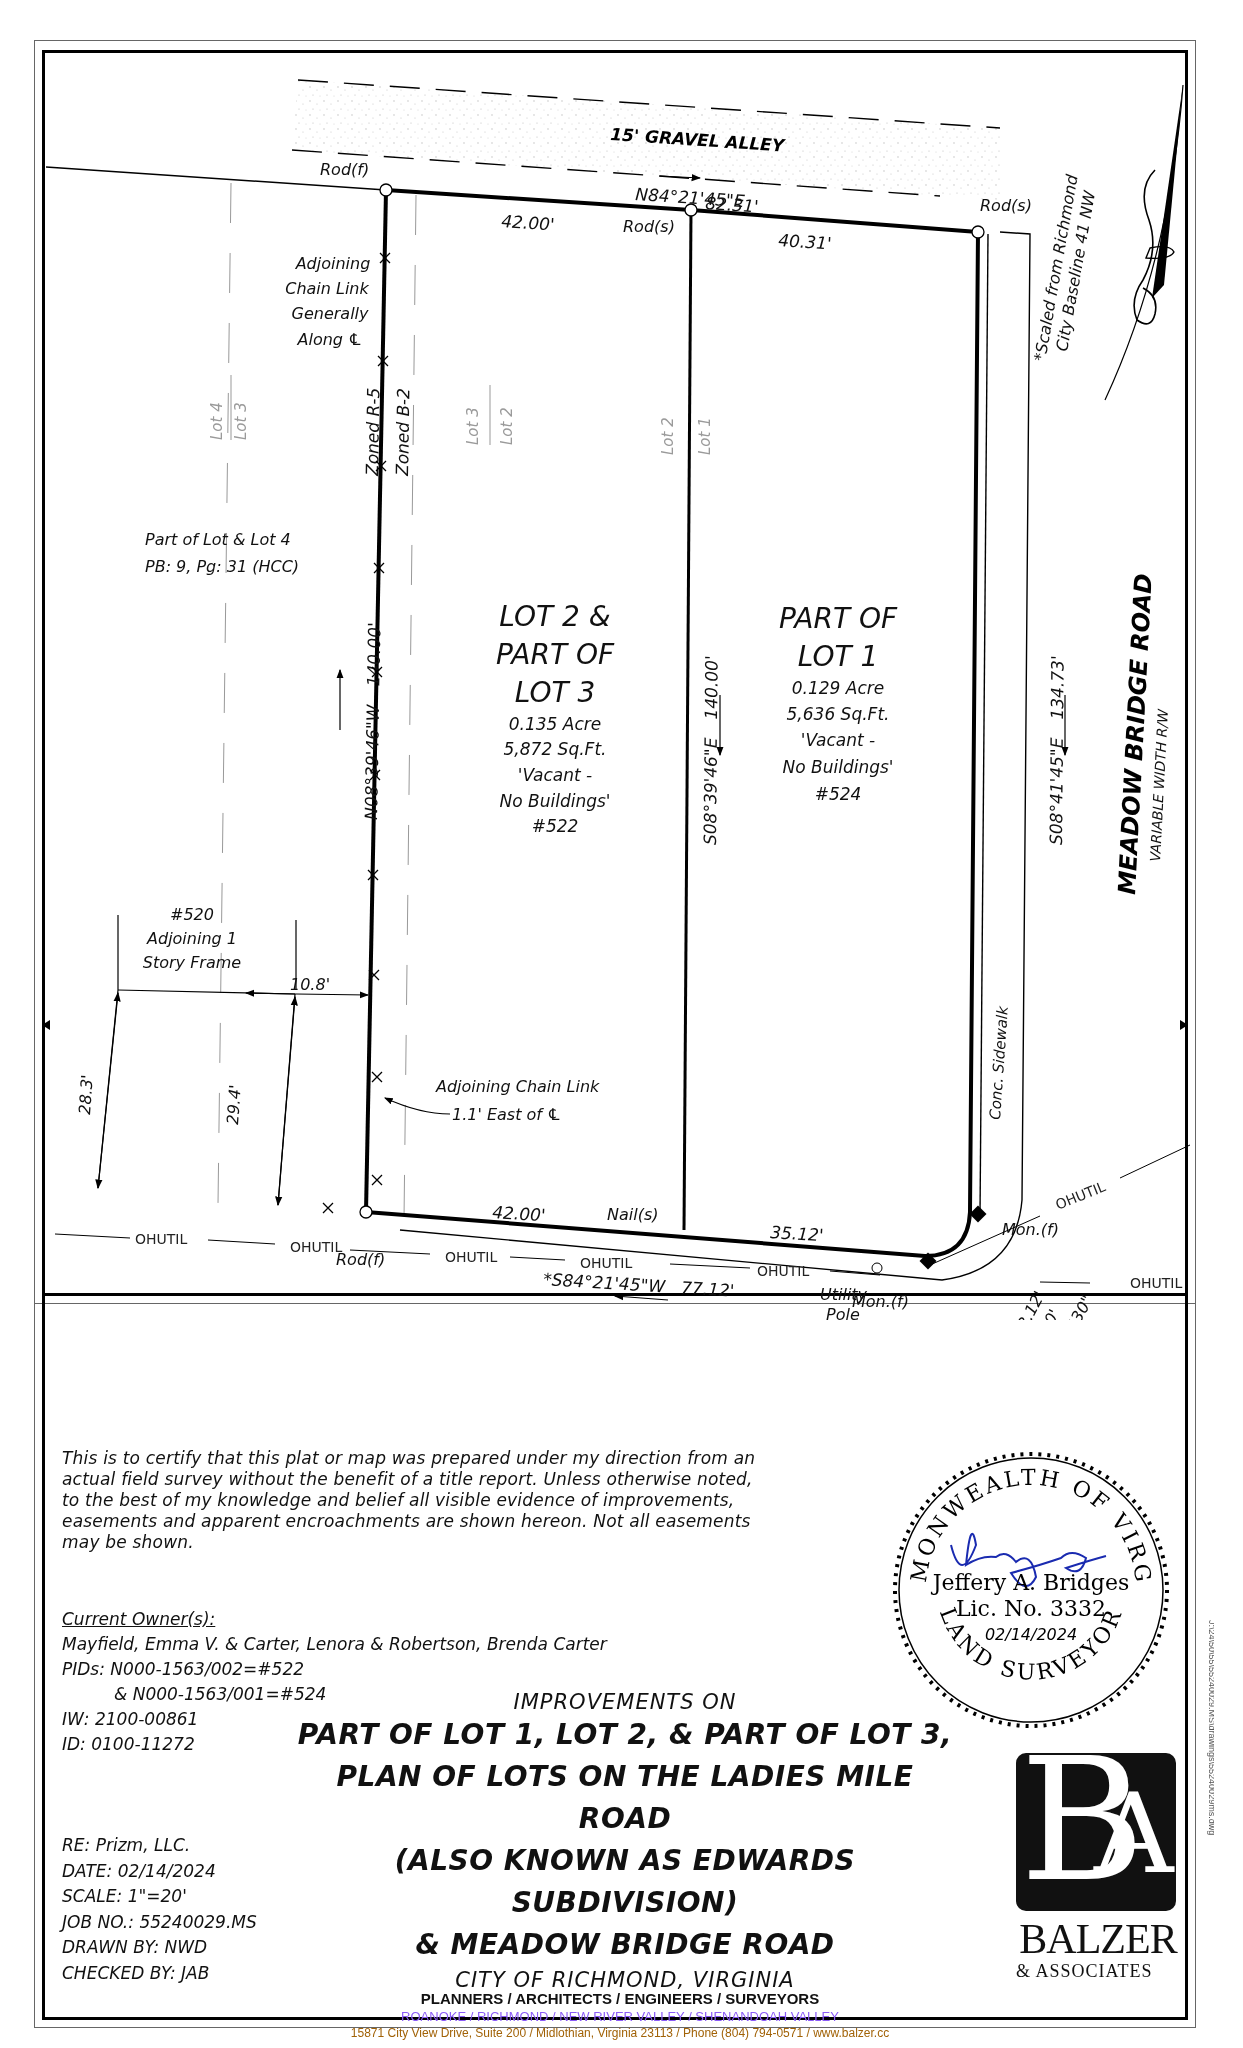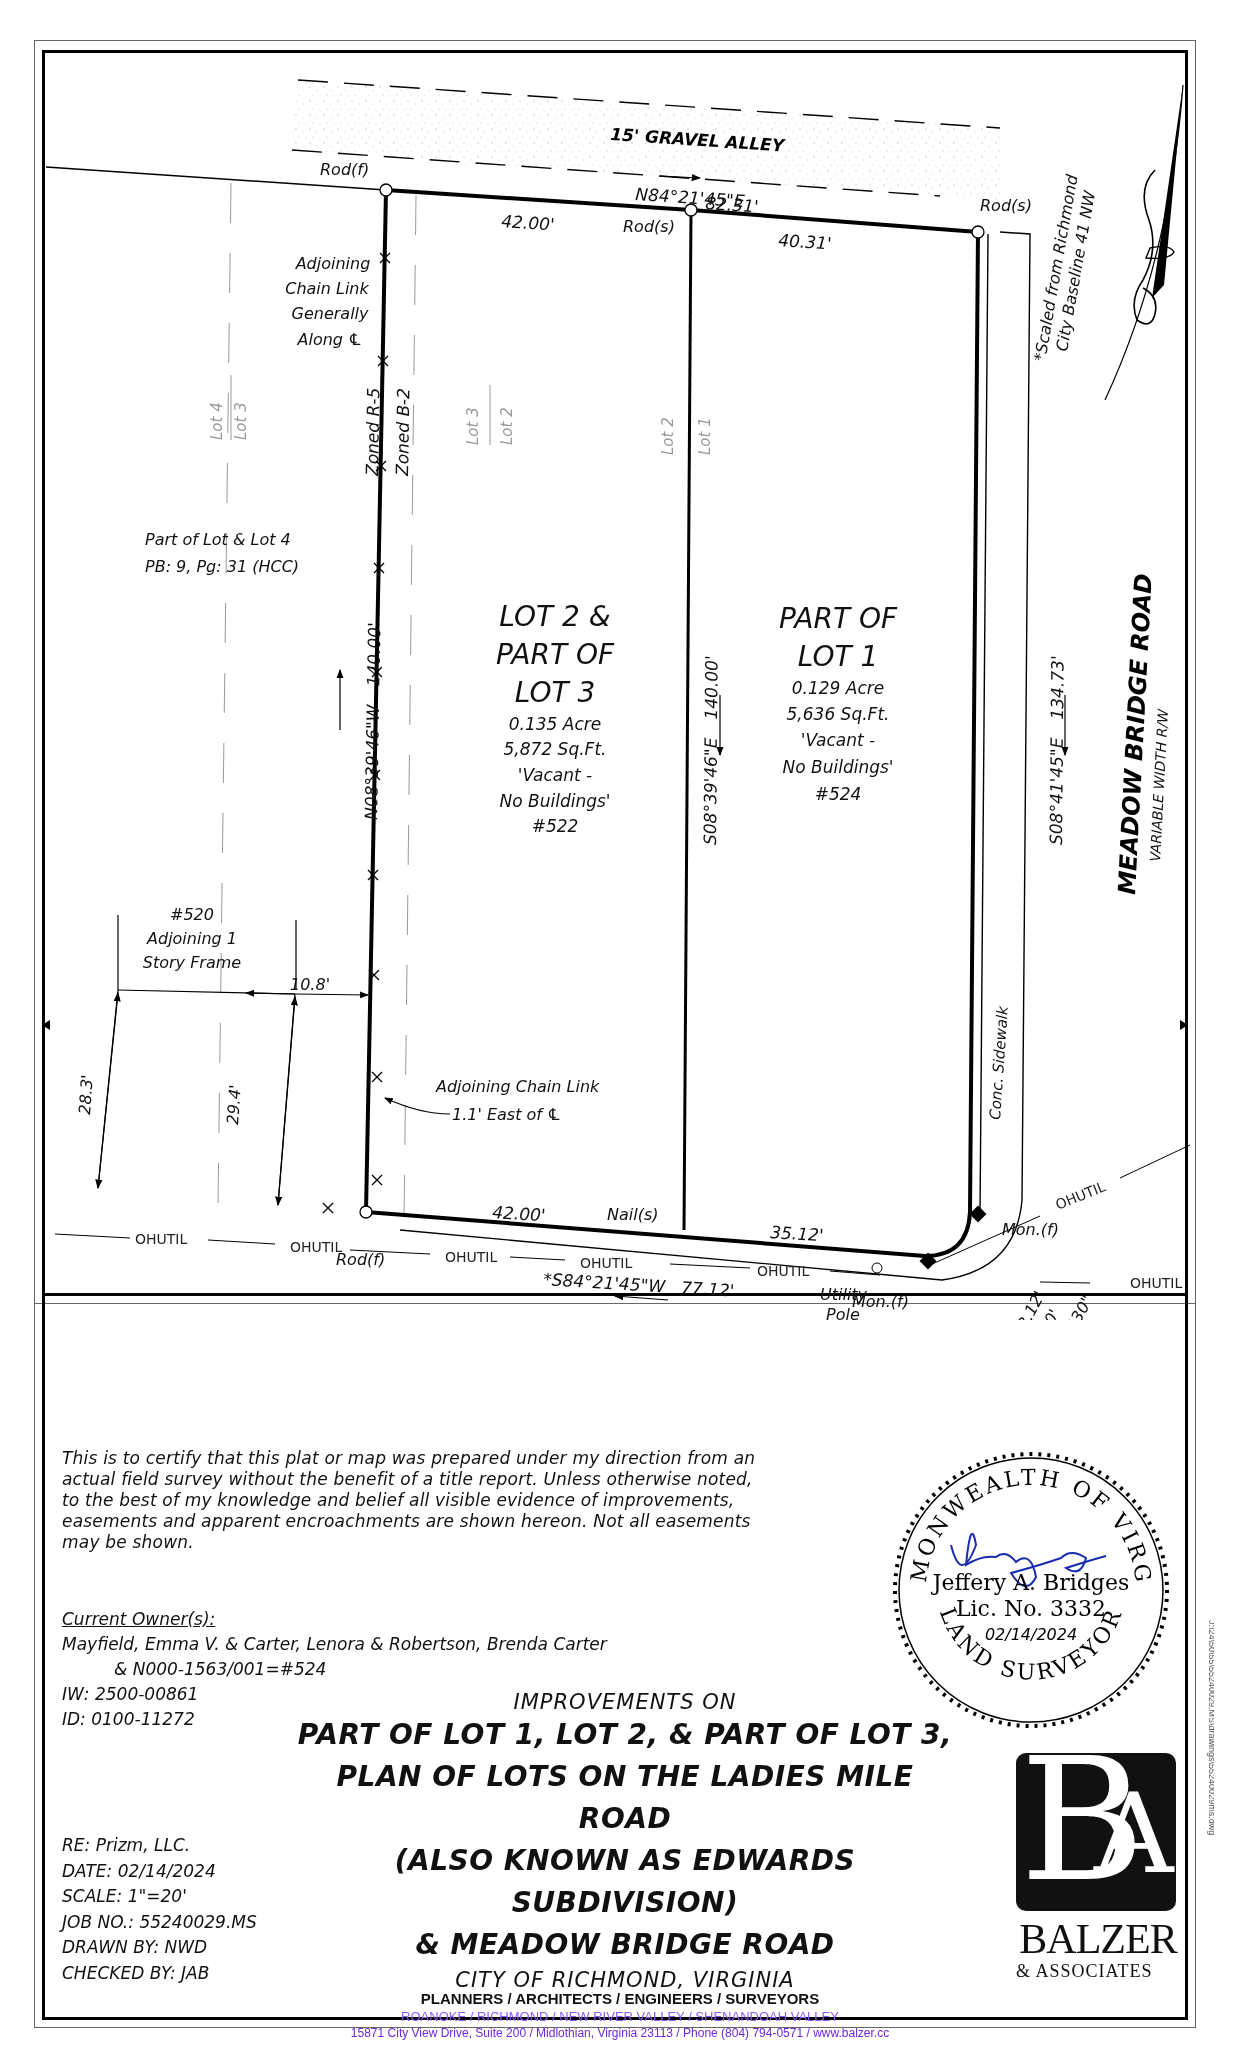--- a/index.html
+++ b/index.html
@@ -17,21 +17,21 @@
   .owners .hdr { text-decoration: underline; }
   .owners .indent { padding-left: 52px; }
   .meta { left: 62px; top: 1833px; font-size: 17px; font-style: oblique; line-height: 25.5px; }
   .title-block { left: 290px; top: 1690px; width: 670px; text-align: center; }
   .title-block .pre { font-size: 21px; font-style: oblique; letter-spacing: 1px; }
   .title-block .main { font-size: 28px; font-weight: bold; font-style: oblique; line-height: 42px; letter-spacing: 0.5px; }
   .title-block .city { font-size: 21px; font-style: oblique; letter-spacing: 1px; margin-top: 2px; }
   .firm { left: 200px; top: 1990px; width: 840px; text-align: center; font-family: "Liberation Sans", sans-serif; }
   .firm .disc { font-size: 15px; font-weight: bold; }
   .firm .offices { font-size: 13px; color: #8b5cf6; margin-top: 2px; }
-  .firm .addr { font-size: 12px; color: #6d28d9; margin-top: 2px; }
+  .firm .addr { font-size: 12px; color: #a16207; margin-top: 2px; }
   .logo { left: 1016px; top: 1753px; width: 164px; }
   .logo .mark { width: 160px; height: 158px; background: #111; border-radius: 10px; position: relative; overflow: hidden; }
   .logo .mark .b { position: absolute; left: 4px; top: -18px; font-family: "DejaVu Serif", serif; font-size: 170px; color: #fff; line-height: 1; }
   .logo .mark .a { position: absolute; left: 78px; top: 26px; font-family: "DejaVu Serif", serif; font-size: 110px; color: #fff; line-height: 1; }
   .logo .name { font-family: "Liberation Serif", serif; font-size: 42px; text-align: center; letter-spacing: -1px; line-height: 44px; margin-top: 6px; }
   .logo .assoc { font-family: "Liberation Serif", serif; font-size: 18px; letter-spacing: 1px; }
   .vpath { position: absolute; left: 1198px; top: 1620px; width: 16px; height: 420px; }
   .seal { position: absolute; left: 886px; top: 1440px; width: 290px; height: 290px; }
 </style>
 </head>
@@ -251,22 +251,23 @@
 </svg>
 
 <div class="abs" style="left:34px; top:1296px; width:1162px; height:732px; border:1.5px solid #666; border-top:none; box-sizing:border-box;"></div>
 <div class="abs" style="left:42px; top:1294px; width:1146px; height:726px; border:3px solid #000; border-top:none; box-sizing:border-box;"></div>
 
 <div class="abs cert">This is to certify that this plat or map was prepared under my direction from an actual field survey without the benefit of a title report. Unless otherwise noted, to the best of my knowledge and belief all visible evidence of improvements, easements and apparent encroachments are shown hereon. Not all easements may be shown.</div>
 
 <div class="abs owners">
   <div class="hdr">Current Owner(s):</div>
   <div>Mayfield, Emma V. &amp; Carter, Lenora &amp; Robertson, Brenda Carter</div>
+  <div>PIDs: N000-1563/002=#522</div>
   <div class="indent">&amp; N000-1563/001=#524</div>
-  <div>IW: 2500-00861</div>
+  <div>IW: 2100-00861</div>
   <div>ID: 0100-11272</div>
 </div>
 
 <div class="abs meta">
   <div>RE: Prizm, LLC.</div>
   <div>DATE: 02/14/2024</div>
   <div>SCALE: 1"=20'</div>
   <div>JOB NO.: 55240029.MS</div>
   <div>DRAWN BY: NWD</div>
   <div>CHECKED BY: JAB</div>

